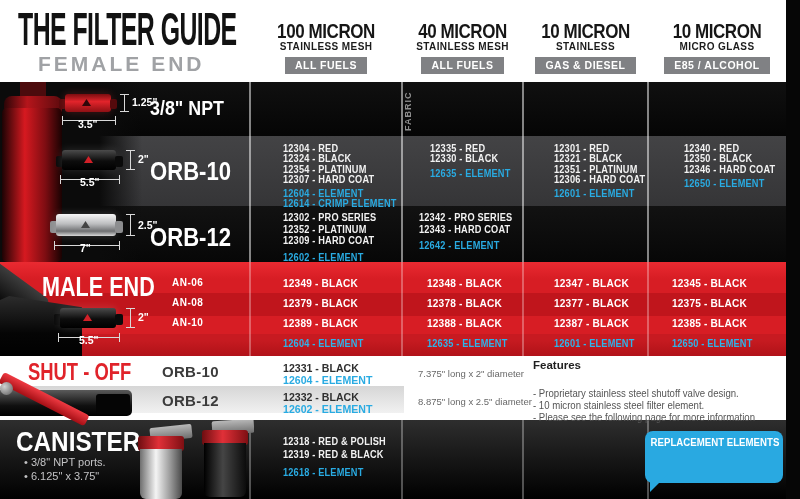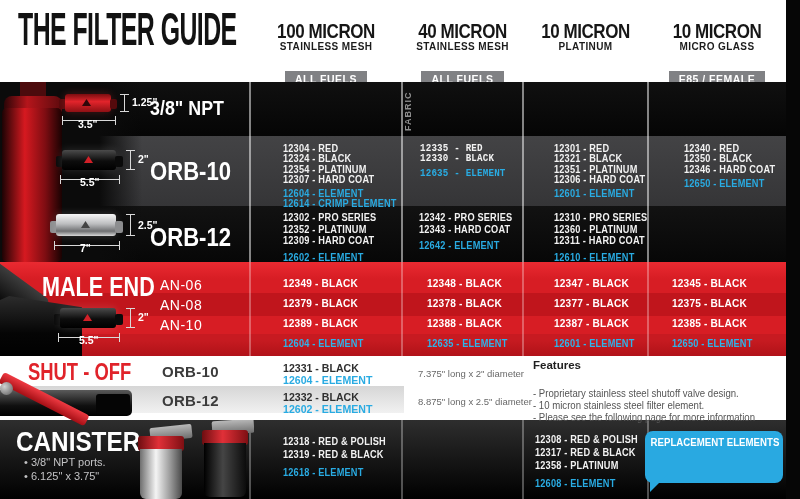--- a/index.html
+++ b/index.html
@@ -9,21 +9,21 @@
 
   
   .page-title{position:absolute;left:18px;top:2px;font-size:46px;font-weight:bold;color:#121212;
     letter-spacing:-1px;transform:scaleX(.54);transform-origin:left top;white-space:nowrap;}
   .page-subtitle{position:absolute;left:38px;top:52px;font-size:21px;font-weight:bold;color:#a0a2a5;
     letter-spacing:3px;white-space:nowrap;}
   .hdr-col{position:absolute;top:22px;text-align:center;}
   .hdr-micron{font-size:20px;font-weight:bold;color:#161616;letter-spacing:-.5px;
     transform:scaleX(.85);transform-origin:center;white-space:nowrap;line-height:19px;}
   .hdr-media{font-size:10px;font-weight:bold;color:#1c1c1c;letter-spacing:.4px;line-height:11px;}
-  .hdr-badge{display:inline-block;margin-top:19px;background:#808184;color:#fff;font-size:10.5px;
+  .hdr-badge{display:inline-block;margin-top:5px;background:#808184;color:#fff;font-size:10.5px;
     font-weight:bold;letter-spacing:.5px;padding:2px 10px 3px;white-space:nowrap;}
 
   
   .section{position:absolute;left:0;width:786px;}
   .vdiv{position:absolute;width:2px;background:rgba(255,255,255,.5);}
   .vdiv.soft{background:rgba(255,255,255,.3);}
   .cell{position:absolute;padding-top:7px;}
   .part-line{font-size:10px;font-weight:bold;line-height:11.5px;color:#f2f2f2;letter-spacing:.2px;
     white-space:nowrap;transform:scaleX(.92);transform-origin:left;}
   .part-line.element{color:#29abe2;}
@@ -59,21 +59,21 @@
 
   .fabric-label{position:absolute;left:403px;top:89px;height:42px;writing-mode:vertical-rl;
     transform:rotate(180deg);font-size:9px;font-weight:bold;color:#8f8f8f;letter-spacing:1px;}
 
   
   #sec-male{top:262px;height:94px;background:linear-gradient(180deg,#ea2a31,#d71d24 18%,#d71d24 82%,#bf141b);}
   .an08-stripe{position:absolute;left:0;top:31px;width:786px;height:23px;background:#c0151c;}
   .elem-stripe{position:absolute;left:0;top:72px;width:786px;height:22px;background:rgba(0,0,0,.07);}
   .male-heading{position:absolute;left:42px;top:10px;font-size:27px;font-weight:bold;color:#fff;
     transform:scaleX(.8);transform-origin:left top;white-space:nowrap;}
-  .an-label{position:absolute;left:160px;font-size:14px;font-weight:normal;color:#fff;letter-spacing:.5px;}
+  .an-label{position:absolute;left:172px;font-size:10px;font-weight:bold;color:#fff;letter-spacing:.5px;}
   .male-part{position:absolute;font-size:11px;font-weight:bold;color:#fff;letter-spacing:.2px;
     white-space:nowrap;transform:scaleX(.92);transform-origin:left;}
   .male-part.element{color:#2eb3ea;font-size:10px;}
 
   
   #sec-shutoff{top:356px;height:64px;background:#fff;z-index:2;}
   .shutoff-heading{position:absolute;left:28px;top:3px;font-size:23px;font-weight:bold;color:#e0232a;
     transform:scaleX(.8);transform-origin:left top;white-space:nowrap;}
   .orb12-stripe{position:absolute;left:0;top:30px;width:404px;height:27px;
     background:linear-gradient(180deg,#d6d6d6,#f1f1f1);}
@@ -126,39 +126,41 @@
   .can-body.blackc{background:linear-gradient(90deg,#000,#454545 45%,#0c0c0c);}
 
   .right-bar{position:absolute;left:786px;top:0;width:14px;height:499px;background:#060606;}
 </style>
 </head>
 <body>
 
 <div id="app">
 
   <div class="page-title">THE FILTER GUIDE</div>
+  <div class="page-subtitle">FEMALE END</div>
 
   <div class="hdr-col" style="left:250px;width:152px;">
     <div class="hdr-micron">100 MICRON</div>
     <div class="hdr-media">STAINLESS MESH</div>
     <div class="hdr-badge">ALL FUELS</div>
   </div>
   <div class="hdr-col" style="left:402px;width:121px;">
     <div class="hdr-micron">40 MICRON</div>
     <div class="hdr-media">STAINLESS MESH</div>
     <div class="hdr-badge">ALL FUELS</div>
   </div>
   <div class="hdr-col" style="left:523px;width:125px;">
     <div class="hdr-micron">10 MICRON</div>
-    <div class="hdr-media">PLATINUM</div>
+    <div class="hdr-media">STAINLESS</div>
+    <div class="hdr-badge">GAS &amp; DIESEL</div>
   </div>
   <div class="hdr-col" style="left:648px;width:138px;">
     <div class="hdr-micron">10 MICRON</div>
     <div class="hdr-media">MICRO GLASS</div>
-    <div class="hdr-badge">E85 / FEMALE</div>
+    <div class="hdr-badge">E85 / ALCOHOL</div>
   </div>
 
   <div class="section" id="sec-female" style="top:82px;height:180px;">
     <div class="rowA"></div>
     <div class="rowB"></div>
     <div class="rowC"></div>
 
     <div class="photo-strip">
       <div class="photo-red-neck"></div>
       <div class="photo-red-shoulder"></div>
@@ -209,21 +211,21 @@
 
 
     <div class="cell tight" style="left:250px;top:58px;width:152px;height:70px;padding-left:33px;padding-top:4px;">
         <div class="part-line">12304 - RED</div>
         <div class="part-line">12324 - BLACK</div>
         <div class="part-line">12354 - PLATINUM</div>
         <div class="part-line">12307 - HARD COAT</div>
         <div class="part-line element element-first">12604 - ELEMENT</div>
         <div class="part-line element">12614 - CRIMP ELEMENT</div>
       </div>
-    <div class="cell tight" style="left:402px;top:58px;width:142px;height:70px;padding-left:18px;padding-top:4px;font-family:Liberation Mono, monospace;">
+    <div class="cell tight" style="left:402px;top:58px;width:142px;height:70px;padding-left:28px;padding-top:4px;">
         <div class="part-line">12335 - RED</div>
         <div class="part-line">12330 - BLACK</div>
         <div class="part-line element element-first">12635 - ELEMENT</div>
       </div>
     <div class="cell tight" style="left:523px;top:58px;width:125px;height:70px;padding-left:31px;padding-top:4px;">
         <div class="part-line">12301 - RED</div>
         <div class="part-line">12321 - BLACK</div>
         <div class="part-line">12351 - PLATINUM</div>
         <div class="part-line">12306 - HARD COAT</div>
         <div class="part-line element element-first">12601 - ELEMENT</div>
@@ -238,26 +240,20 @@
     <div class="cell" style="left:250px;top:124px;width:152px;height:56px;padding-left:33px;padding-top:6px;">
         <div class="part-line">12302 - PRO SERIES</div>
         <div class="part-line">12352 - PLATINUM</div>
         <div class="part-line">12309 - HARD COAT</div>
         <div class="part-line element element-first">12602 - ELEMENT</div>
       </div>
     <div class="cell" style="left:394px;top:124px;width:121px;height:56px;padding-left:25px;padding-top:6px;">
         <div class="part-line">12342 - PRO SERIES</div>
         <div class="part-line">12343 - HARD COAT</div>
         <div class="part-line element element-first">12642 - ELEMENT</div>
-      </div>
-    <div class="cell" style="left:523px;top:124px;width:125px;height:56px;padding-left:31px;padding-top:6px;">
-        <div class="part-line">12310 - PRO SERIES</div>
-        <div class="part-line">12360 - PLATINUM</div>
-        <div class="part-line">12311 - HARD COAT</div>
-        <div class="part-line element element-first">12610 - ELEMENT</div>
       </div>
   </div>
 
   <div class="fabric-label">FABRIC</div>
 
   <div class="section" id="sec-male">
     <div class="an08-stripe"></div>
     <div class="elem-stripe"></div>
 
     <div class="vdiv soft" style="left:249px;top:0;height:94px;"></div>
@@ -357,26 +353,20 @@
       <div class="bracket" style="left:84px;top:0;width:42px;transform:rotate(-4deg);"></div>
       <div class="can-cap" style="left:74px;top:10px;width:46px;"></div>
       <div class="can-body blackc" style="left:76px;top:23px;width:42px;height:54px;"></div>
     </div>
 
     <div class="cell" style="left:250px;top:8px;width:152px;padding-left:33px;">
         <div class="part-line">12318 - RED &amp; POLISH</div>
         <div class="part-line">12319 - RED &amp; BLACK</div>
         <div class="part-line element element-first">12618 - ELEMENT</div>
       </div>
-    <div class="cell" style="left:523px;top:6px;width:125px;padding-left:12px;">
-        <div class="part-line">12308 - RED &amp; POLISH</div>
-        <div class="part-line">12317 - RED &amp; BLACK</div>
-        <div class="part-line">12358 - PLATINUM</div>
-        <div class="part-line element element-first">12608 - ELEMENT</div>
-      </div>
 
     <div class="replacement-box">
       <div class="replacement-heading">REPLACEMENT ELEMENTS</div>
     </div>
   </div>
 
   <div class="right-bar"></div>
 </div>
 
 </body></html>

